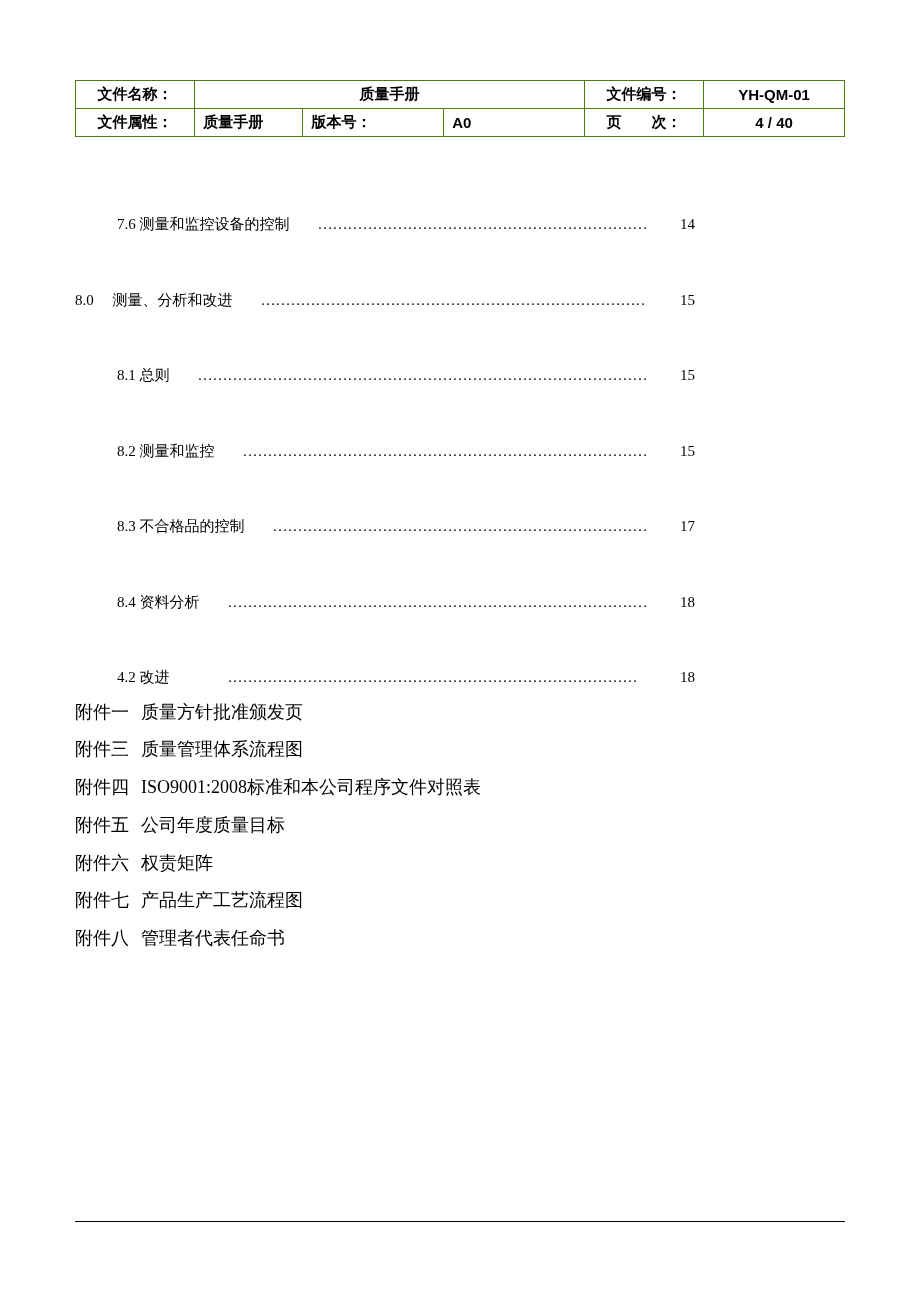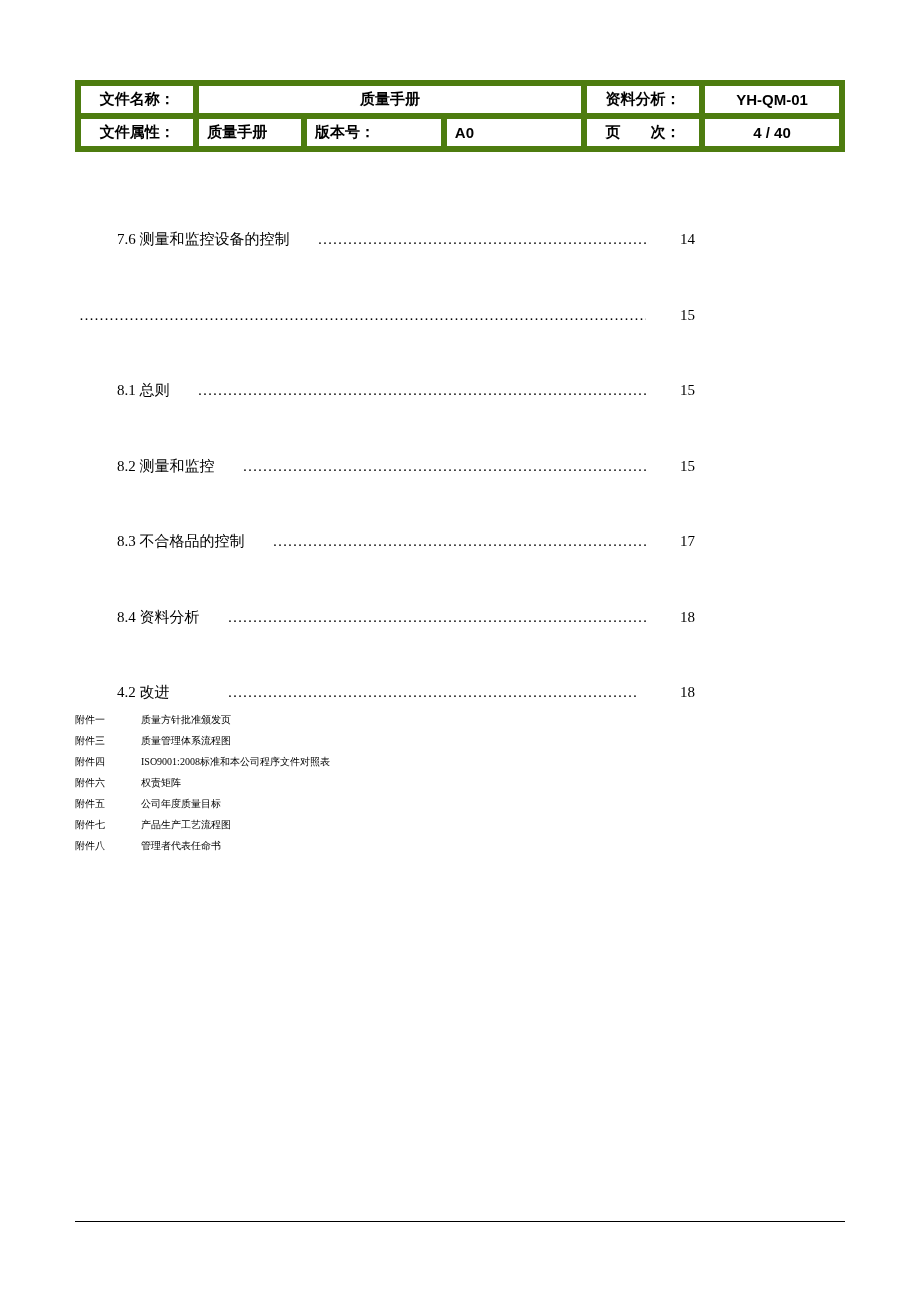--- a/index.html
+++ b/index.html
@@ -14,21 +14,21 @@
       height: 1302px;
       position: relative;
       padding: 80px 75px 60px 75px;
     }
     .header-table {
       border-collapse: collapse;
       width: 100%;
       margin-bottom: 28px;
     }
     .header-table td {
-      border: 6px solid #4d7c0f;
+      border: 1px solid #4d7c0f;
       padding: 4px 8px;
       font-size: 15px;
       height: 26px;
       vertical-align: middle;
     }
     .header-table .bold {
       font-weight: bold;
       font-family: "SimHei", "黑体", Arial, sans-serif;
     }
     .header-table .center {
@@ -60,21 +60,21 @@
       letter-spacing: 0;
       color: #000;
       position: relative;
     }
     .toc-page {
       white-space: nowrap;
       padding-left: 6px;
       margin-top: 44px;
     }
     .appendix-list {
-      font-size: 10px;
+      font-size: 18px;
       line-height: 2.1;
     }
     .appendix-row {
       display: flex;
     }
     .appendix-key {
       min-width: 58px;
     }
     .appendix-val {
       padding-left: 8px;
@@ -92,41 +92,42 @@
     }
   </style>
 </head>
 <body>
 
 <table class="header-table">
   <tbody>
       <tr>
     <td class="bold center" style="width:110px;">文件名称：</td>
     <td class="bold center" colspan="3">质量手册</td>
-    <td class="bold center" style="width:110px;">资料分析：</td>
+    <td class="bold center" style="width:110px;">文件编号：</td>
     <td class="bold center" style="width:130px;">YH-QM-01</td>
   </tr>
   <tr>
     <td class="bold center">文件属性：</td>
     <td class="bold" style="width:100px; padding-left:8px;">质量手册</td>
     <td class="bold" style="width:130px; padding-left:8px;">版本号：</td>
     <td class="bold" style="width:130px; padding-left:8px;">A0</td>
     <td class="bold center">页　　次：</td>
     <td class="bold center">4 / 40</td>
   </tr>
 </tbody>
   </table>
 
 <div class="toc" id="toc-container">
     <div class="toc-line toc-right-limit toc-indent1">
       <span class="toc-label">7.6  测量和监控设备的控制</span>
       <span class="toc-leader"></span>
       <span class="toc-page">14</span>
     </div>
     <div class="toc-line toc-right-limit toc-indent0">
+      <span class="toc-label">8.0　 测量、分析和改进</span>
       <span class="toc-leader"></span>
       <span class="toc-page">15</span>
     </div>
     <div class="toc-line toc-right-limit toc-indent1">
       <span class="toc-label">8.1  总则</span>
       <span class="toc-leader"></span>
       <span class="toc-page">15</span>
     </div>
     <div class="toc-line toc-right-limit toc-indent1">
       <span class="toc-label">8.2  测量和监控</span>
@@ -157,26 +158,26 @@
     </div>
     <div class="appendix-row">
       <span class="appendix-key">附件三</span>
       <span class="appendix-val">质量管理体系流程图</span>
     </div>
     <div class="appendix-row">
       <span class="appendix-key">附件四</span>
       <span class="appendix-val">ISO9001:2008标准和本公司程序文件对照表</span>
     </div>
     <div class="appendix-row">
+      <span class="appendix-key">附件五</span>
+      <span class="appendix-val">公司年度质量目标</span>
+    </div>
+    <div class="appendix-row">
       <span class="appendix-key">附件六</span>
       <span class="appendix-val">权责矩阵</span>
-    </div>
-    <div class="appendix-row">
-      <span class="appendix-key">附件五</span>
-      <span class="appendix-val">公司年度质量目标</span>
     </div>
     <div class="appendix-row">
       <span class="appendix-key">附件七</span>
       <span class="appendix-val">产品生产工艺流程图</span>
     </div>
     <div class="appendix-row">
       <span class="appendix-key">附件八</span>
       <span class="appendix-val">管理者代表任命书</span>
     </div>
   </div>

